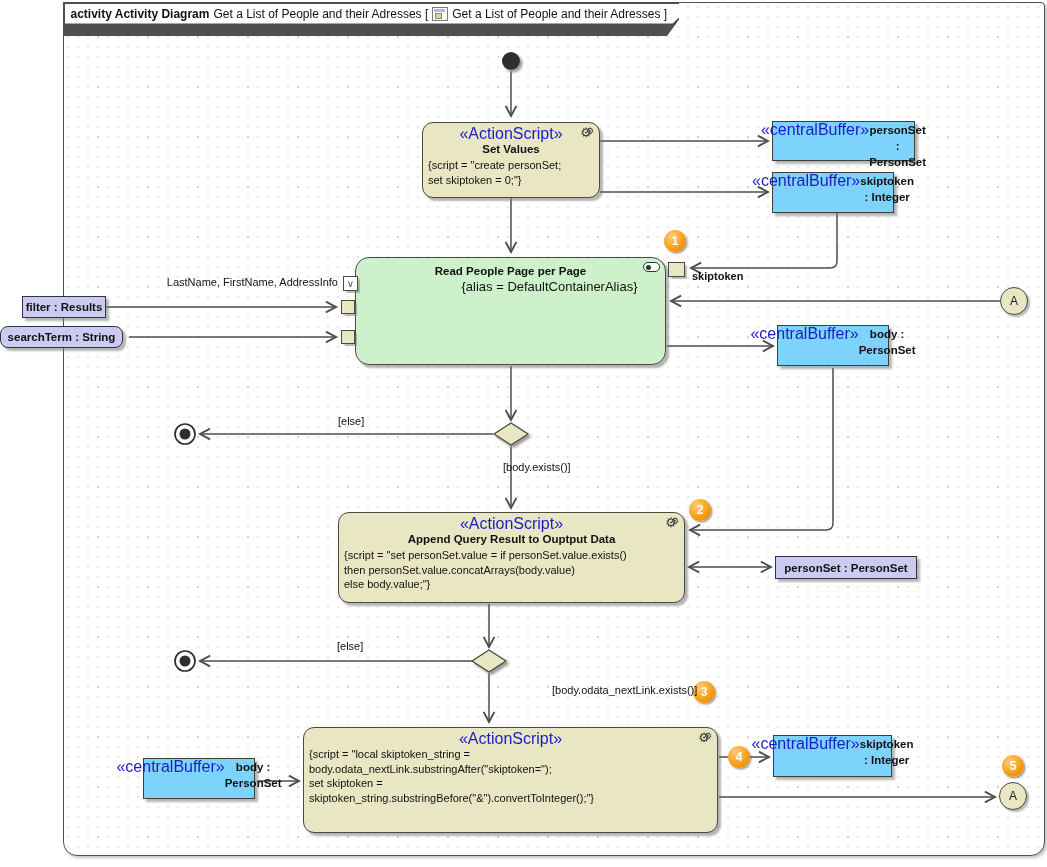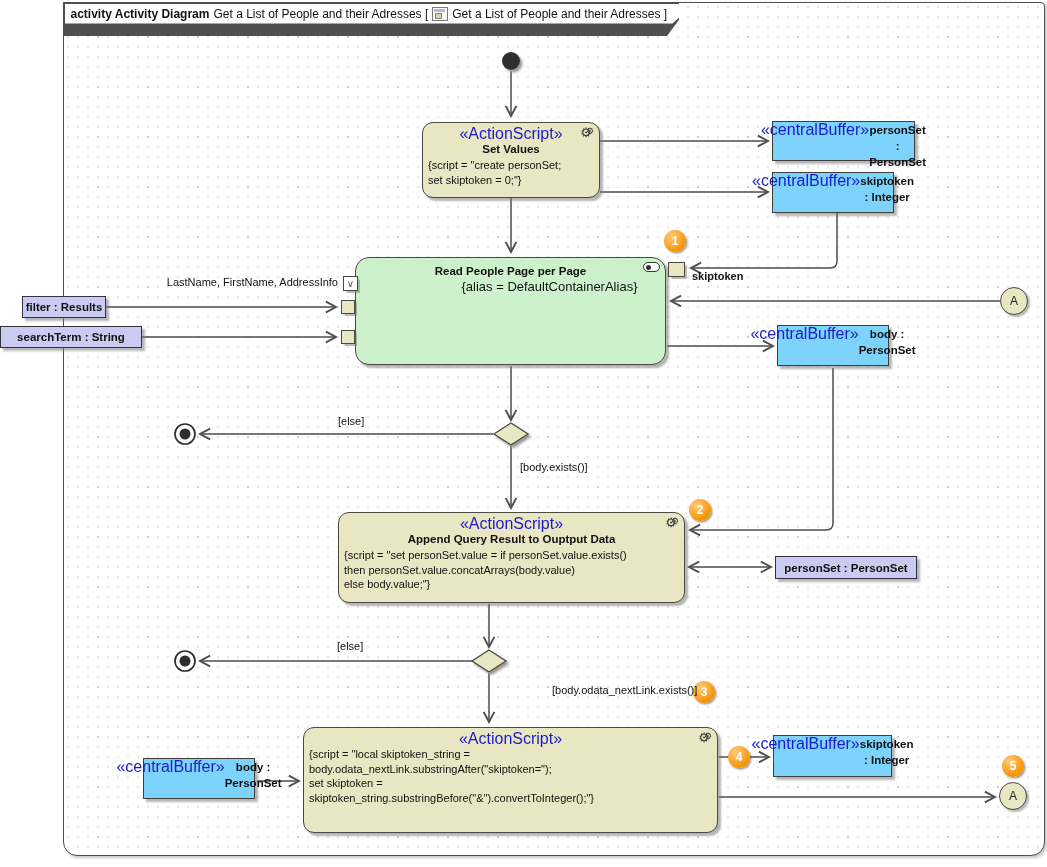--- a/index.html
+++ b/index.html
@@ -146,21 +146,21 @@
   <div class="pin white" style="left:343px;top:276px;width:15px;height:15px;">
       <span>∨</span>
     </div>
   <div class="pin" style="left:341px;top:300px;width:14px;height:14px;"></div>
   <div class="pin" style="left:341px;top:330px;width:14px;height:14px;"></div>
   <div class="pin" style="left:668px;top:262px;width:17px;height:15px;"></div>
 
   <div class="param" style="left:22px;top:296px;width:84px;height:22px;">
     <span>filter : Results</span>
   </div>
-  <div class="param" style="left:0px;top:326px;width:142px;height:22px;">
+  <div class="param" style="left:0px;top:326px;width:123px;height:22px;border-radius:8px;">
     <span>searchTerm : String</span>
   </div>
 
   <div class="buffer" style="left:777px;top:325px;width:112px;height:41px;">
     <div class="stereo">«centralBuffer»</div>
     <div class="nname">body : PersonSet</div>
   </div>
 
   <div class="action" style="left:338px;top:512px;width:347px;height:91px;">
     <div class="stereo">«ActionScript»</div>
@@ -212,17 +212,17 @@
   <div class="badge" style="left:728px;top:746px;">
       <span>4</span>
     </div>
   <div class="badge" style="left:1002px;top:755px;">
       <span>5</span>
     </div>
 
   <div class="edge-label" style="left:145px;top:276px;width:193px;text-align:right;">LastName, FirstName, AddressInfo</div>
   <div class="edge-label" style="left:692px;top:270px;font-weight:bold;">skiptoken</div>
   <div class="edge-label" style="left:338px;top:415px;">[else]</div>
-  <div class="edge-label" style="left:520px;top:461px;">[body.exists()]</div>
+  <div class="edge-label" style="left:503px;top:461px;">[body.exists()]</div>
   <div class="edge-label" style="left:337px;top:640px;">[else]</div>
   <div class="edge-label" style="left:508px;top:684px;padding-left:44px;">[body.odata_nextLink.exists()]</div>
 
 </div>
 
 </body></html>

